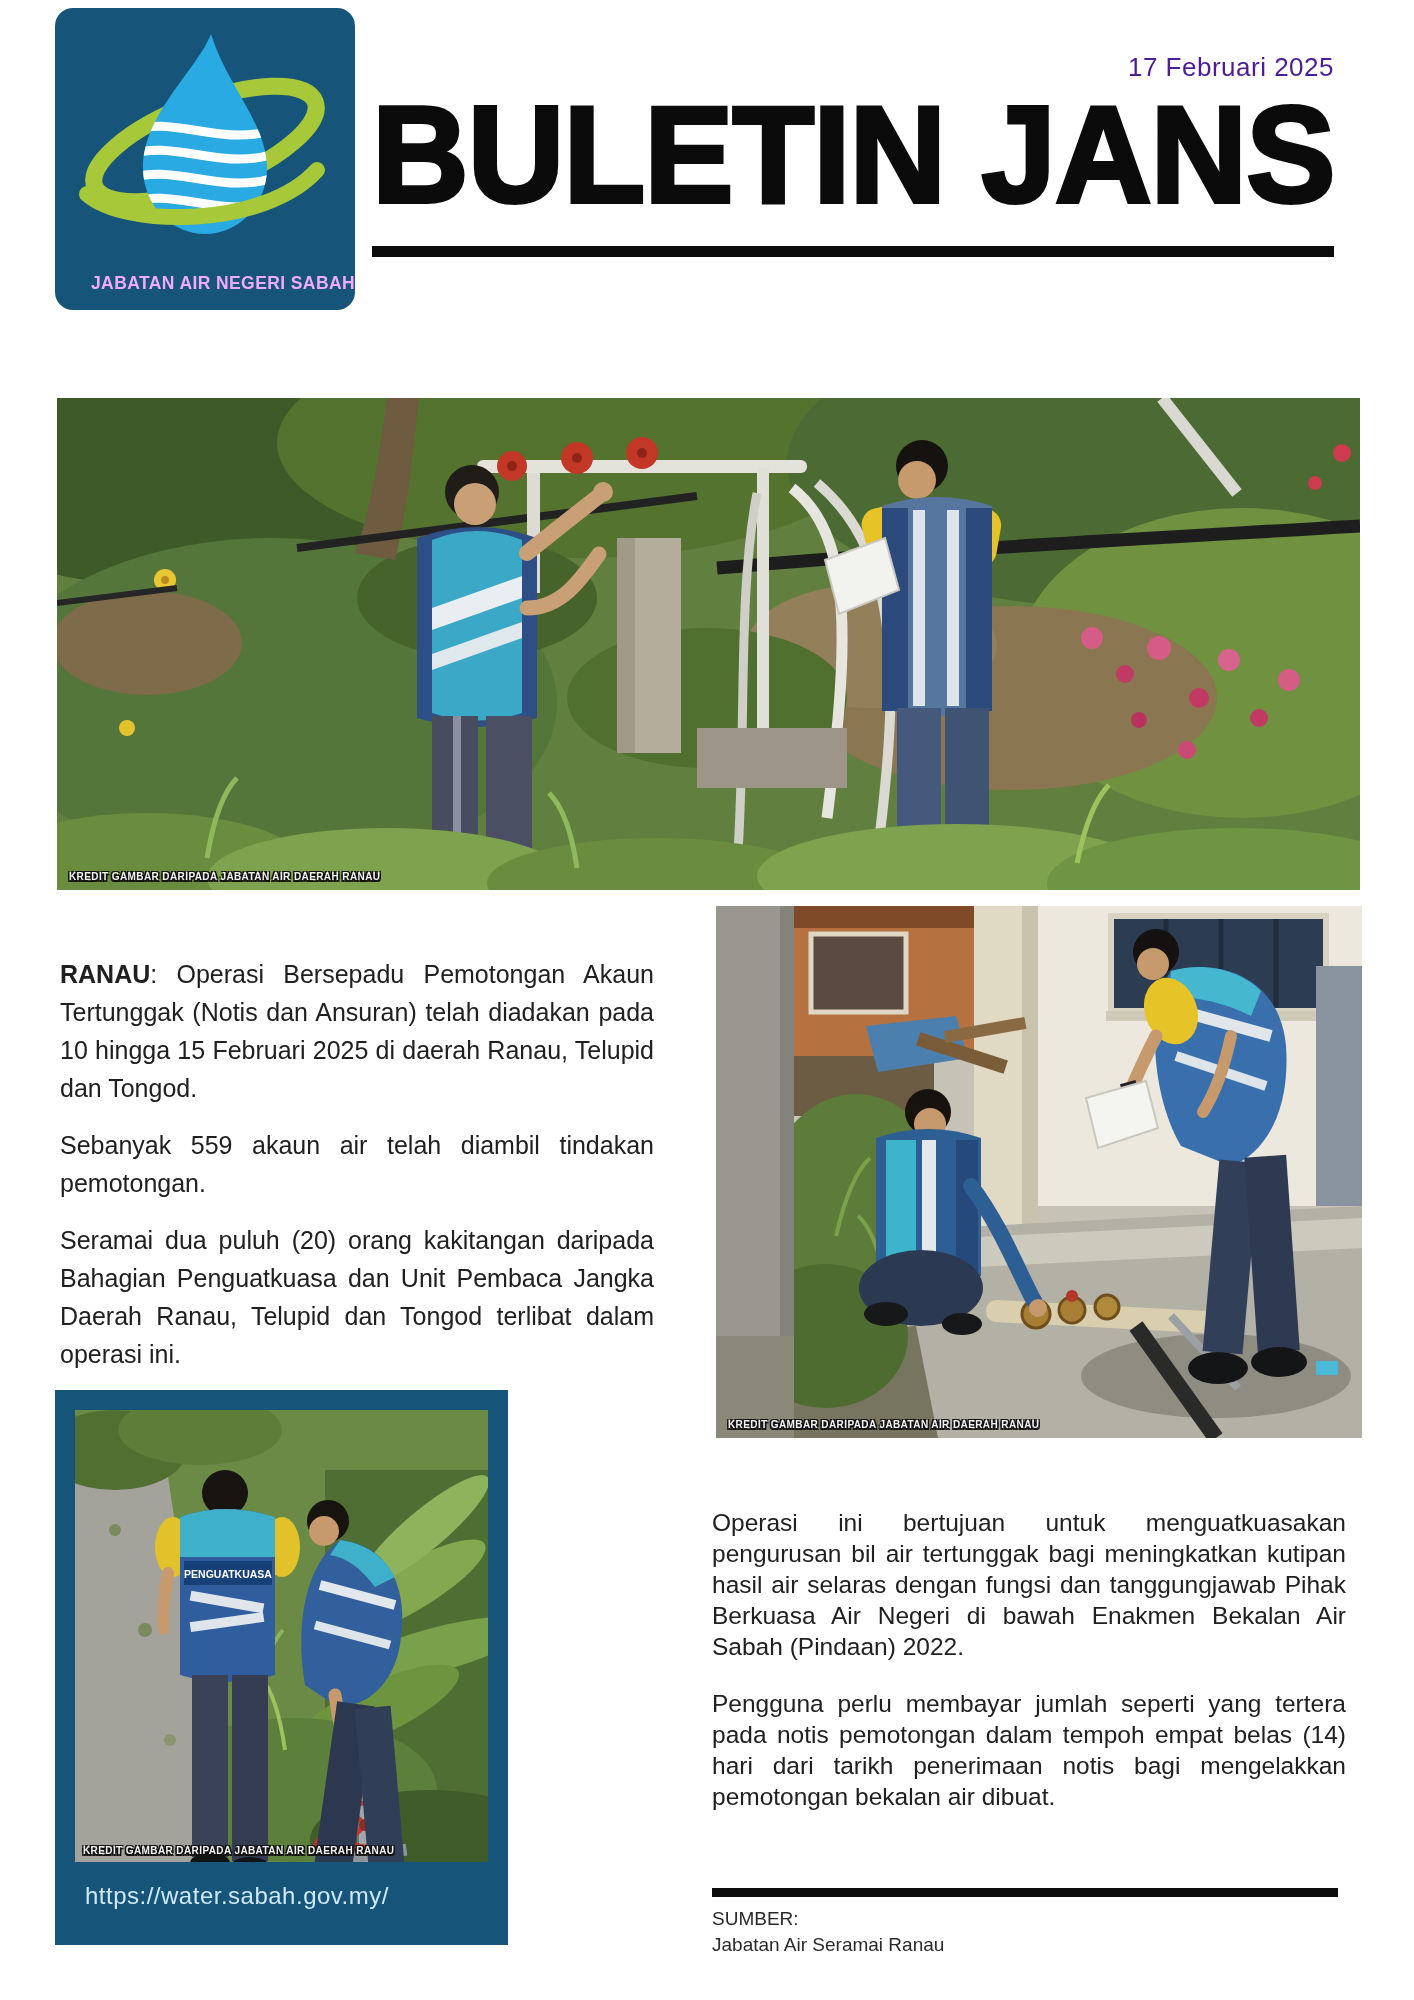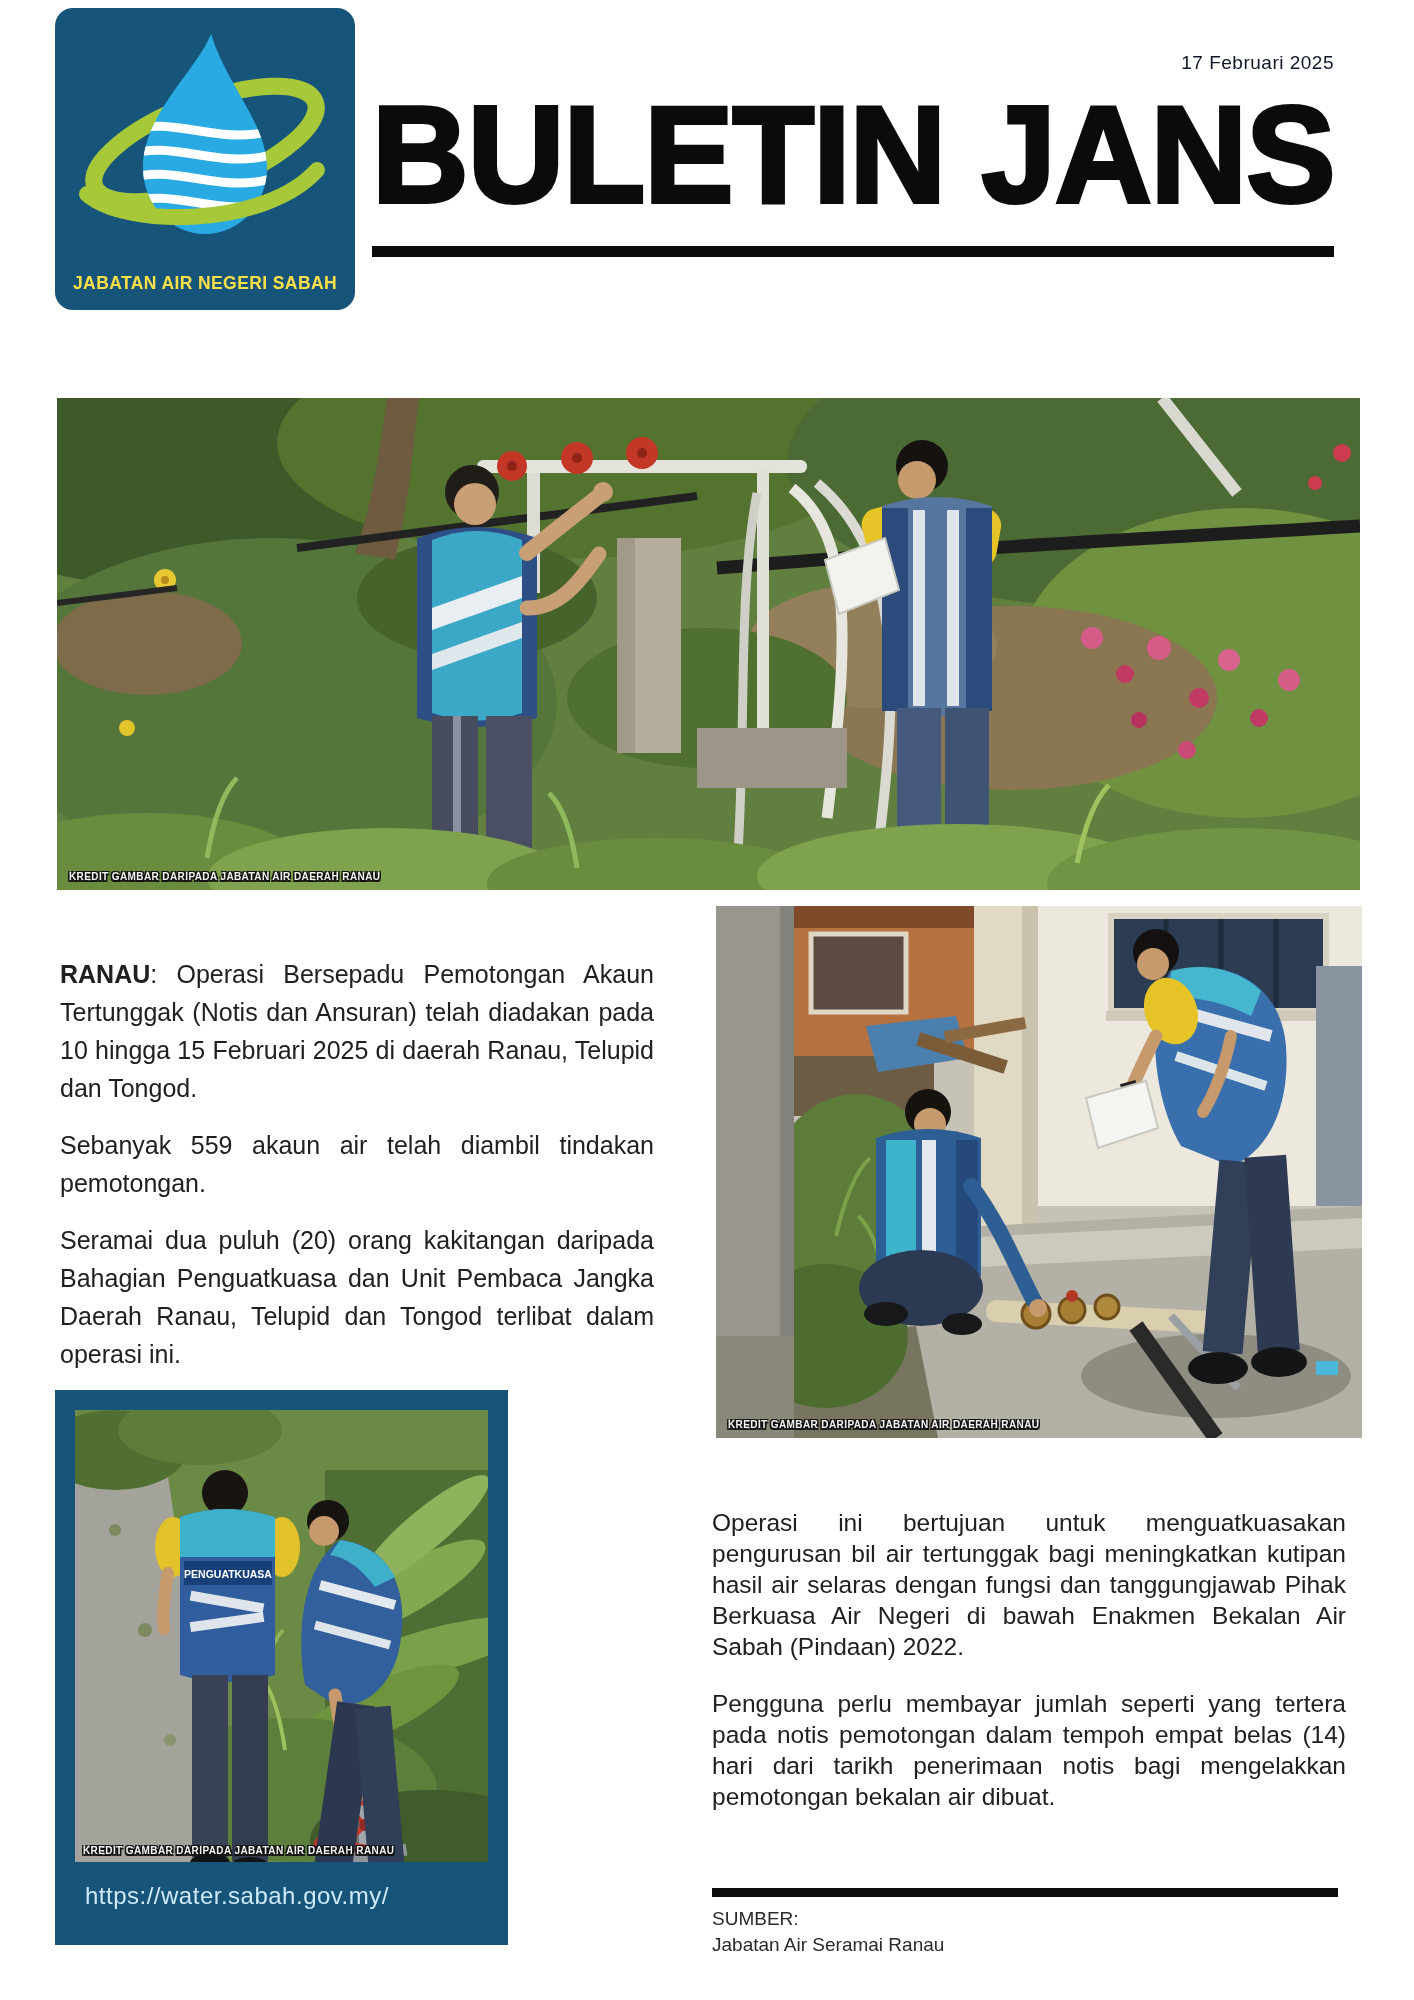--- a/index.html
+++ b/index.html
@@ -3,24 +3,24 @@
 <meta charset="utf-8">
 <style>
   html,body{margin:0;padding:0;background:#e9e9e9;}
   .page{position:relative;width:1414px;height:2000px;background:#ffffff;margin:0 auto;
         font-family:"Liberation Sans", sans-serif;overflow:hidden;}
 
   
   .logo-box{position:absolute;left:55px;top:8px;width:300px;height:302px;
             background:#17547a;border-radius:18px;}
   .logo-art{position:absolute;left:10px;top:14px;width:280px;height:230px;}
-  .org-name{position:absolute;left:0;bottom:16px;width:100%;text-align:center;
-            color:#fde047;font-weight:bold;font-size:17.5px;letter-spacing:.4px;}
+  .org-name{position:absolute;left:0;bottom:16px;width:100%;text-align:right;
+            color:#f0abfc;font-weight:bold;font-size:17.5px;letter-spacing:.4px;}
   .date{position:absolute;left:372px;top:52px;width:962px;text-align:right;
-        font-size:19px;color:#0f172a;letter-spacing:.5px;}
+        font-size:26px;color:#4c1d95;letter-spacing:.5px;}
   .masthead{position:absolute;left:372px;top:84px;width:962px;white-space:nowrap;
             font-size:138px;line-height:140px;font-weight:bold;color:#0b0b0b;
             letter-spacing:-1px;-webkit-text-stroke:4px #0b0b0b;
             transform:scaleX(.97);transform-origin:left top;}
   .rule{position:absolute;left:372px;top:246px;width:962px;height:11px;background:#0c0c0c;}
   .headline{position:absolute;left:372px;top:268px;width:963px;font-size:29px;
             line-height:38px;font-weight:bold;color:#121212;text-align:justify;
             text-shadow:.6px 0 0 #121212;}
 
   

